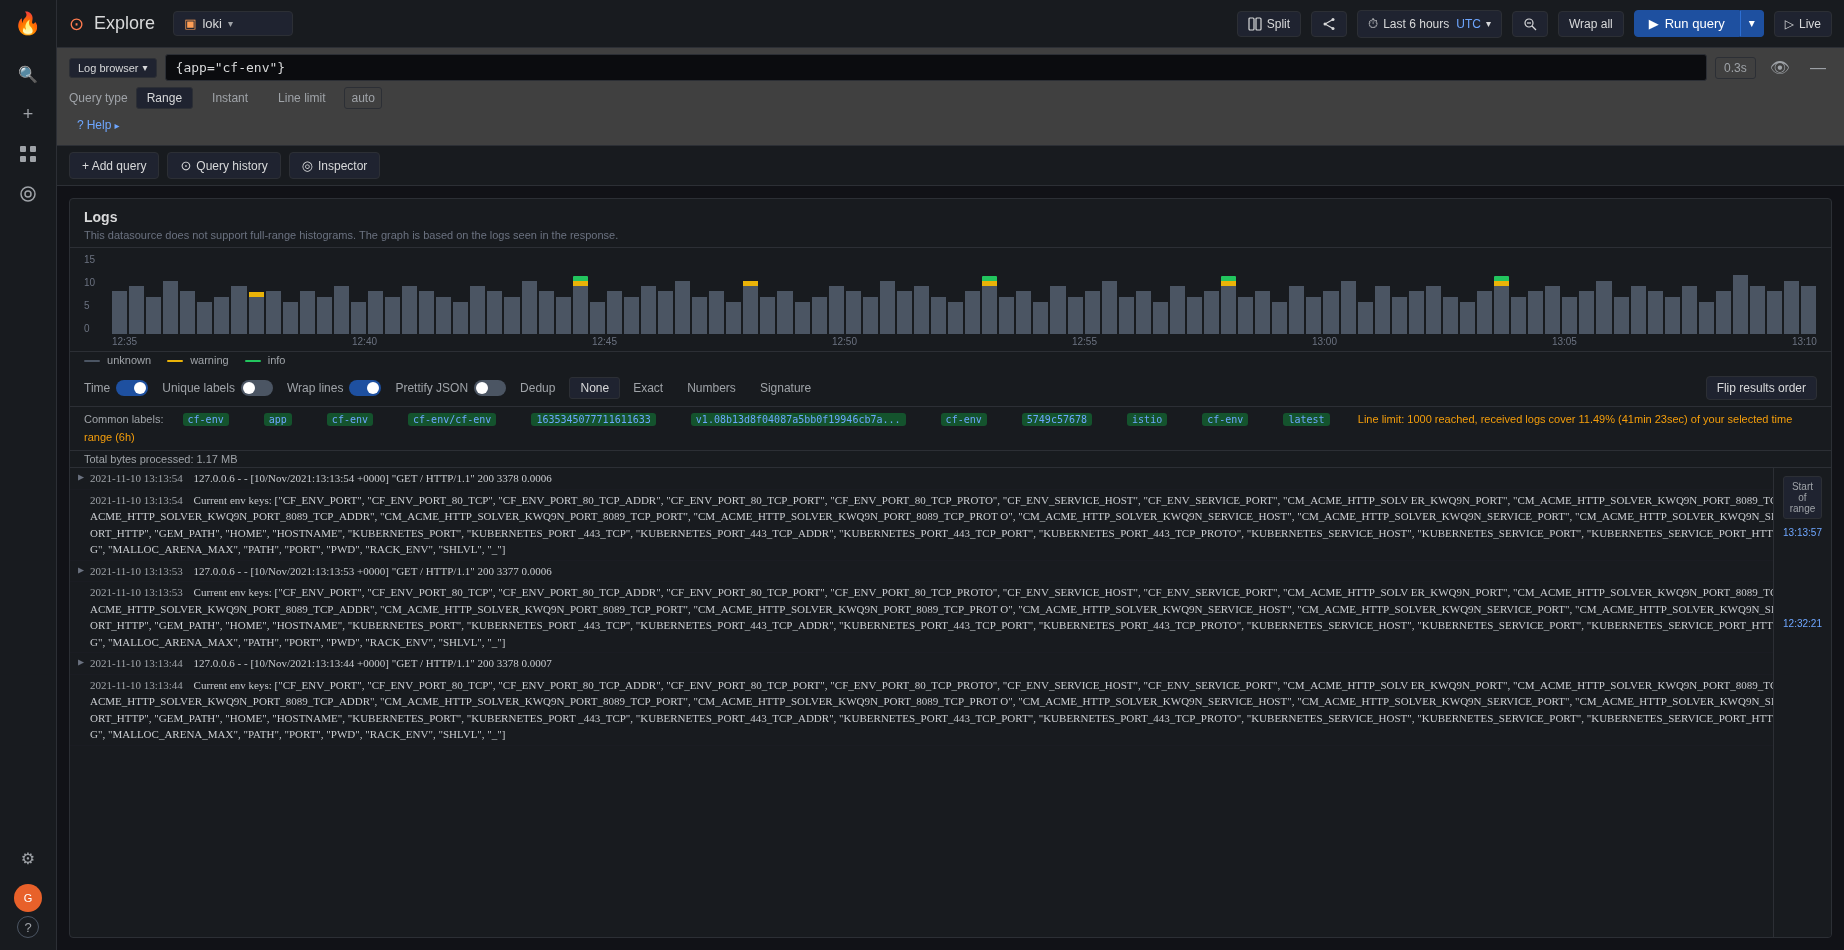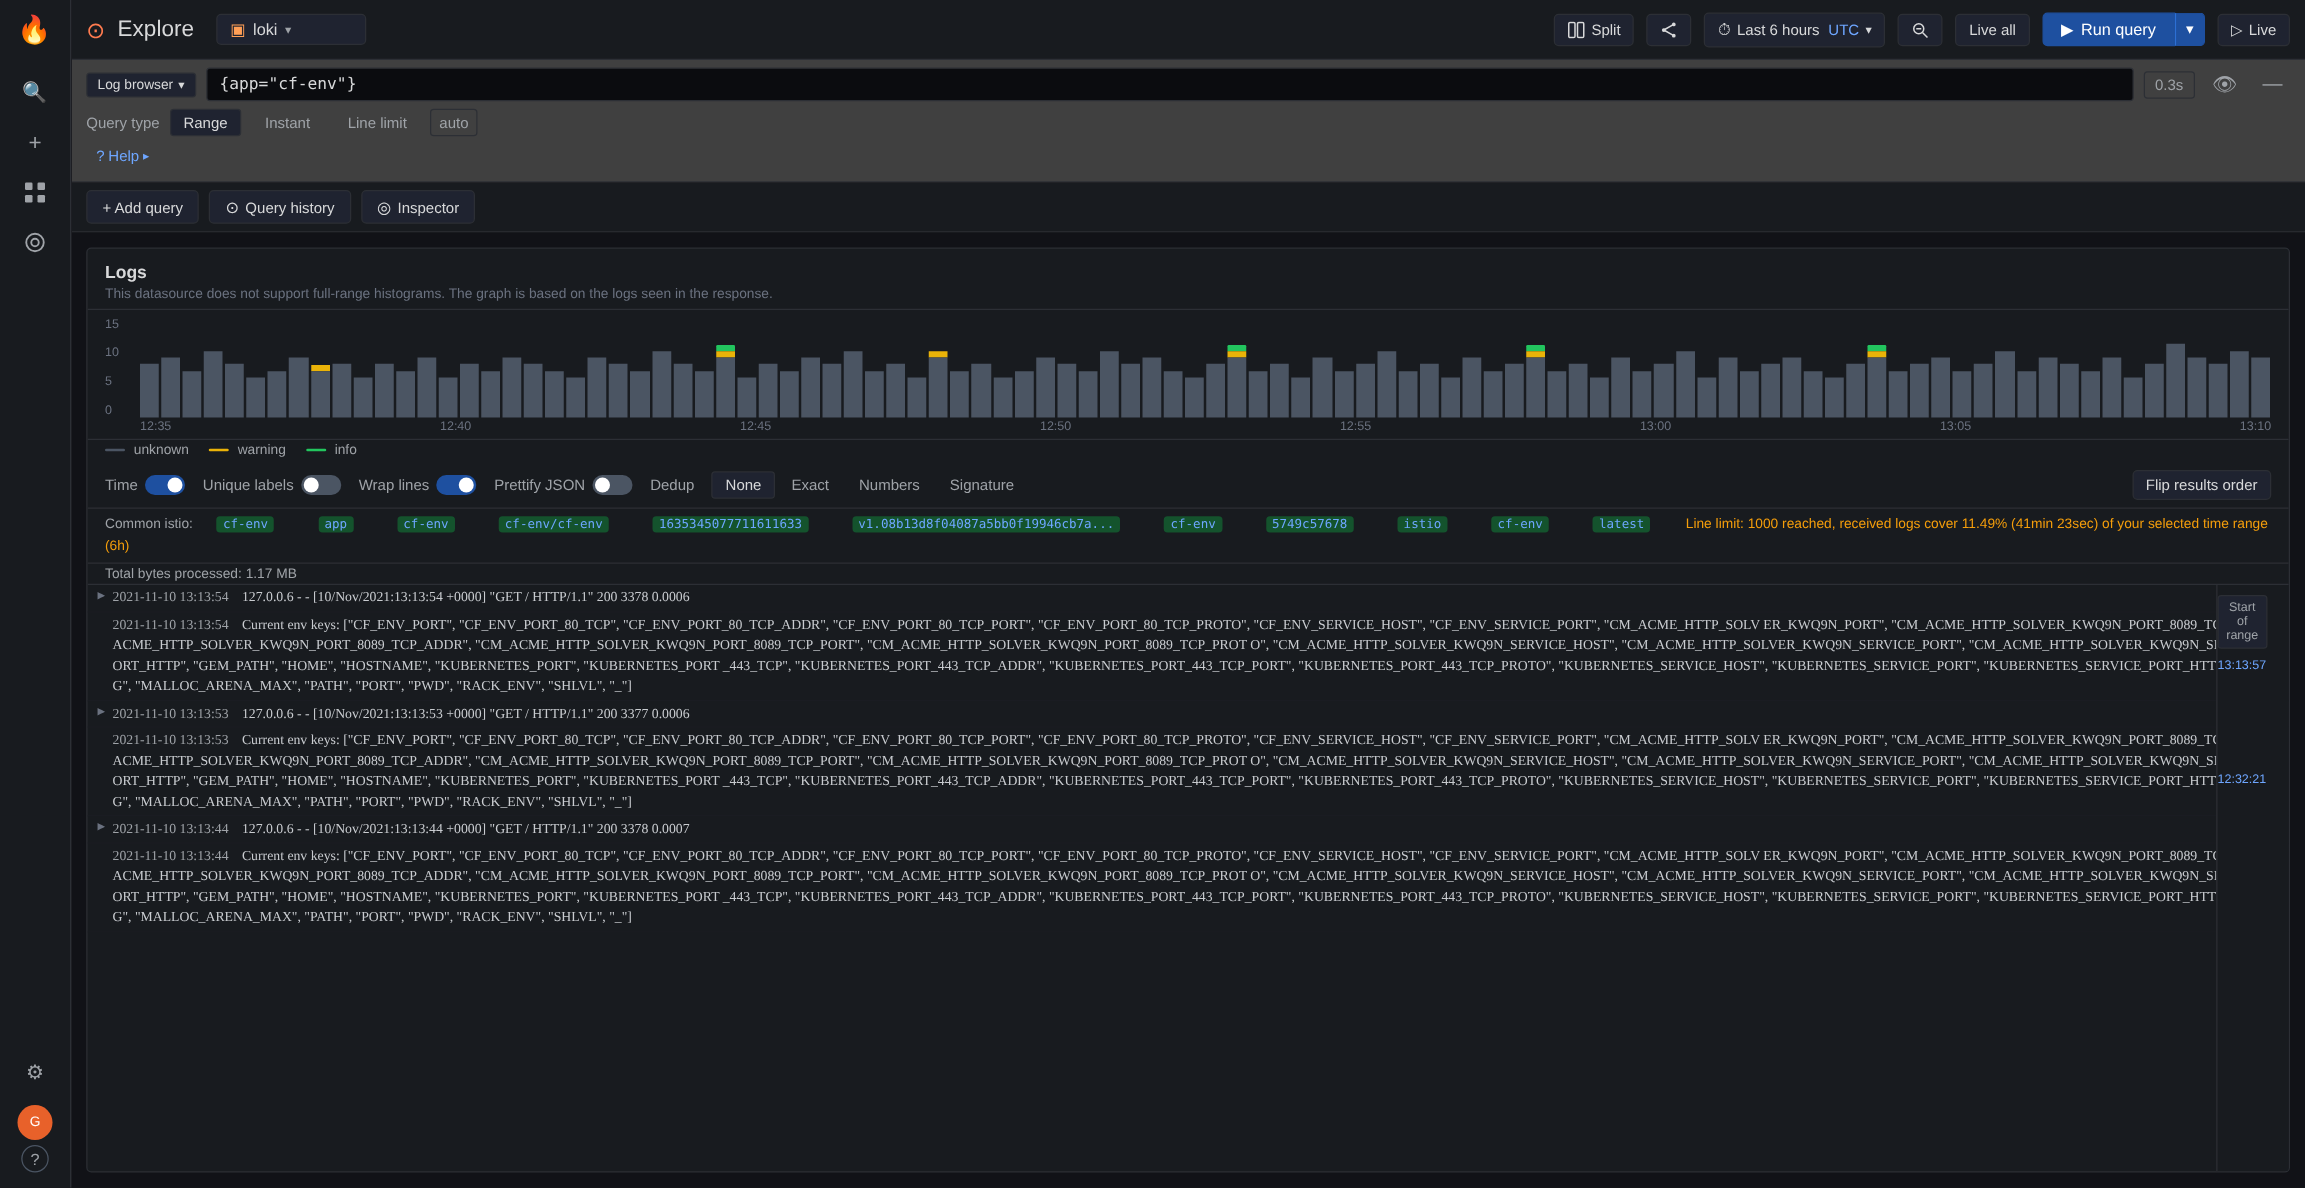--- a/index.html
+++ b/index.html
@@ -181,21 +181,21 @@
       <span style="font-size:10px;">▾</span>
     </div>
     <div class="topbar-btn">
       <svg width="14" height="14" viewBox="0 0 14 14">
           <circle cx="6" cy="6" r="4" stroke="#d8d9da" stroke-width="1.2" fill="none"></circle>
           <line x1="9" y1="9" x2="13" y2="13" stroke="#d8d9da" stroke-width="1.2"></line>
           <line x1="4" y1="6" x2="8" y2="6" stroke="#d8d9da" stroke-width="1.2"></line>
         </svg>
     </div>
     <div class="topbar-btn clear-btn">
-      <span>Live all</span>
+      <span>Wrap all</span>
     </div>
     <div style="display:flex;">
       <div class="run-query-btn">
         <span>▶</span>
         <span>Run query</span>
       </div>
       <div class="run-query-split">▾</div>
     </div>
     <div class="live-btn">
       <span>▷</span>
@@ -622,21 +622,21 @@
           <button class="dedup-option selected">None</button>
           <button class="dedup-option">Exact</button>
           <button class="dedup-option">Numbers</button>
           <button class="dedup-option">Signature</button>
         </div>
         <div class="control-spacer"></div>
         <button class="flip-btn">Flip results order</button>
       </div>
 
       <div class="common-labels">
-        <span>Common istio:</span>
+        <span>Common labels:</span>
         <span class="label-tag">cf-env</span>
         <span class="label-tag">app</span>
         <span class="label-tag">cf-env</span>
         <span class="label-tag">cf-env/cf-env</span>
         <span class="label-tag">1635345077711611633</span>
         <span class="label-tag">v1.08b13d8f04087a5bb0f19946cb7a...</span>
         <span class="label-tag">cf-env</span>
         <span class="label-tag">5749c57678</span>
         <span class="label-tag">istio</span>
         <span class="label-tag">cf-env</span>
@@ -694,21 +694,21 @@
           <div class="log-entry">
             <span class="log-expand" style="visibility:hidden;">▶</span>
             <span class="log-line">
               <span class="log-timestamp">2021-11-10 13:13:44</span>
               <span>Current env keys: ["CF_ENV_PORT", "CF_ENV_PORT_80_TCP", "CF_ENV_PORT_80_TCP_ADDR", "CF_ENV_PORT_80_TCP_PORT", "CF_ENV_PORT_80_TCP_PROTO", "CF_ENV_SERVICE_HOST", "CF_ENV_SERVICE_PORT", "CM_ACME_HTTP_SOLV ER_KWQ9N_PORT", "CM_ACME_HTTP_SOLVER_KWQ9N_PORT_8089_TCP", "CM_ACME_HTTP_SOLVER_KWQ9N_PORT_8089_TCP_ADDR", "CM_ACME_HTTP_SOLVER_KWQ9N_PORT_8089_TCP_PORT", "CM_ACME_HTTP_SOLVER_KWQ9N_PORT_8089_TCP_PROT O", "CM_ACME_HTTP_SOLVER_KWQ9N_SERVICE_HOST", "CM_ACME_HTTP_SOLVER_KWQ9N_SERVICE_PORT", "CM_ACME_HTTP_SOLVER_KWQ9N_SERVICE_PORT_HTTP", "GEM_PATH", "HOME", "HOSTNAME", "KUBERNETES_PORT", "KUBERNETES_PORT _443_TCP", "KUBERNETES_PORT_443_TCP_ADDR", "KUBERNETES_PORT_443_TCP_PORT", "KUBERNETES_PORT_443_TCP_PROTO", "KUBERNETES_SERVICE_HOST", "KUBERNETES_SERVICE_PORT", "KUBERNETES_SERVICE_PORT_HTTPS", "LANG", "MALLOC_ARENA_MAX", "PATH", "PORT", "PWD", "RACK_ENV", "SHLVL", "_"]</span>
             </span>
           </div>
 
         </div>
 
-        <div style="position:absolute;right:0;top:0;width:58px;background:#181b1f;border-left:1px solid #2c2f35;height:100%;display:flex;flex-direction:column;align-items:flex-start;">
+        <div style="position:absolute;right:0;top:0;width:58px;background:#181b1f;border-left:1px solid #2c2f35;height:100%;display:flex;flex-direction:column;align-items:center;">
           <div style="background:#1f2330;border:1px solid #2c2f35;border-radius:3px;padding:4px 6px;font-size:10px;color:#9fa3a8;text-align:center;margin-top:8px;white-space:nowrap;">
             <div>Start</div>
             <div>of</div>
             <div>range</div>
           </div>
           <div style="font-size:10px;color:#6ea6ff;margin-top:8px;">13:13:57</div>
           <div style="font-size:10px;color:#6ea6ff;margin-top:80px;">12:32:21</div>
         </div>
       </div>
 

